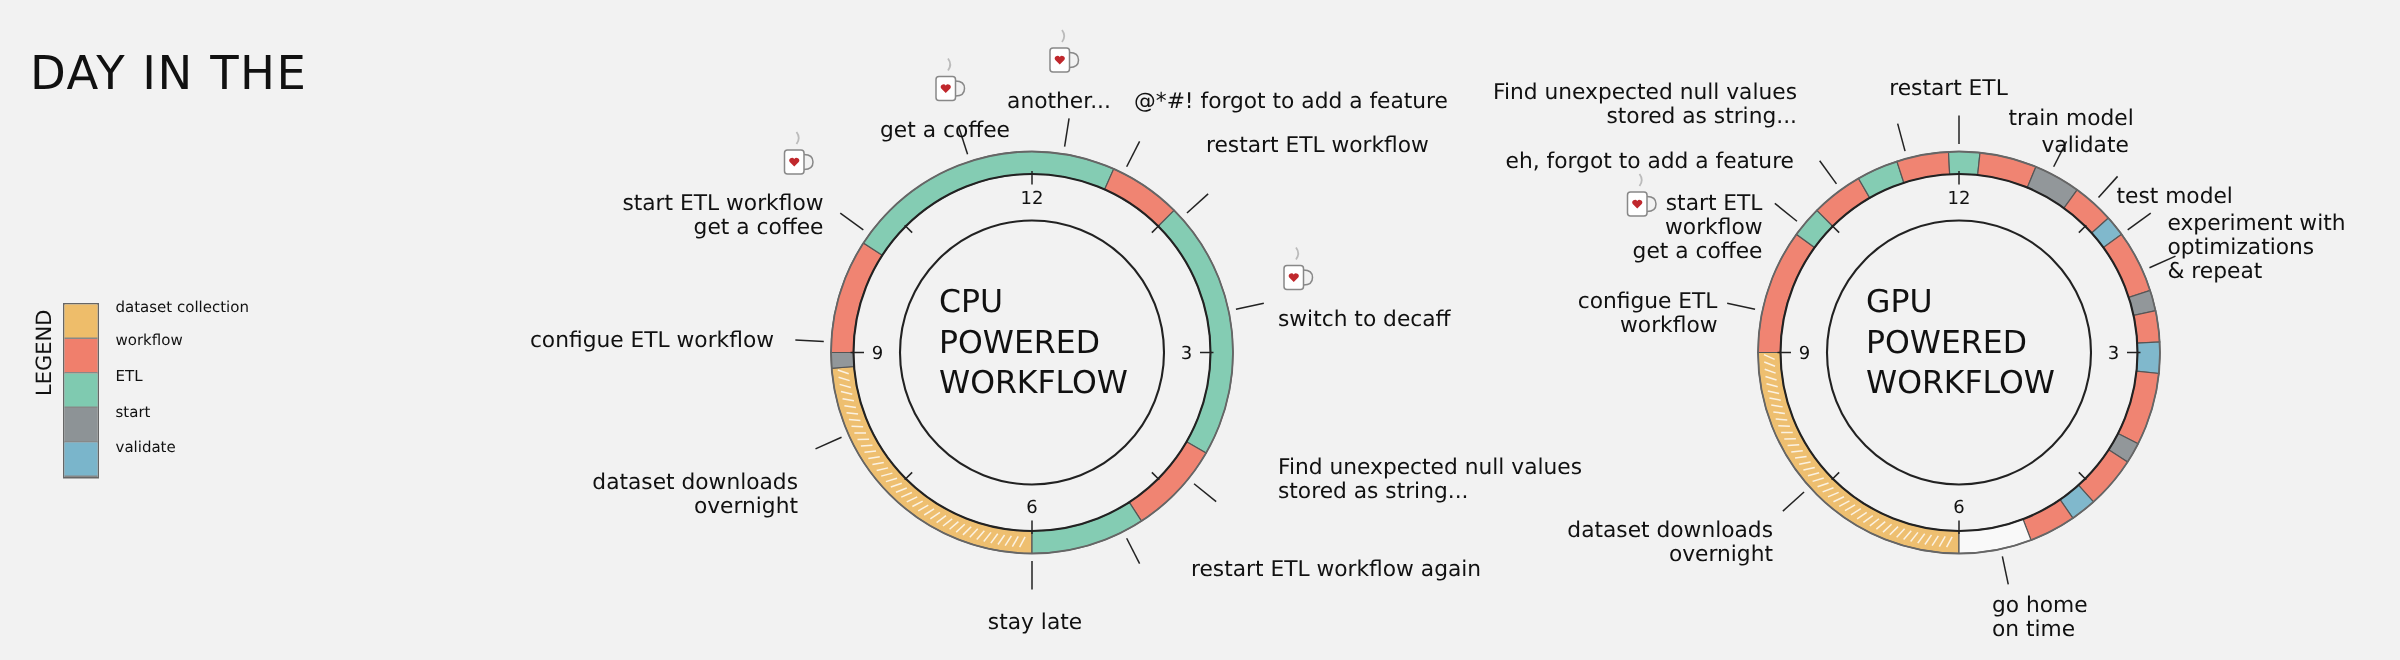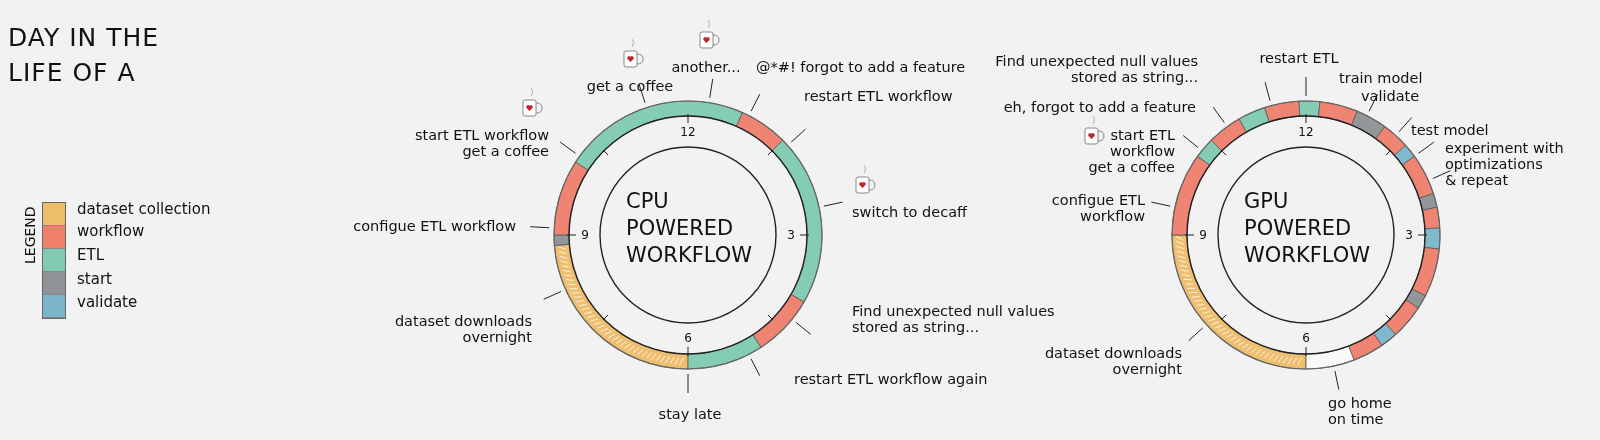--- a/index.html
+++ b/index.html
@@ -1,35 +1,34 @@
 <!DOCTYPE html>
 <html><head>
 <meta charset="utf-8">
 <style>
   html, body { margin:0; padding:0; }
   body { width:1600px; height:440px; background:#f2f2f2; position:relative; overflow:hidden;
          font-family:"DejaVu Sans", sans-serif; color:#111; }
-  .title { position:absolute; left:4px; top:16px; font-size:25px; line-height:35px; letter-spacing:1px; margin:4px; font-weight:normal; }
+  .title { position:absolute; left:4px; top:16px; font-size:31px; line-height:35px; letter-spacing:1px; margin:16px; font-weight:normal; }
   .title span { display:block; }
   .legend { position:absolute; left:22px; top:200px; }
   .legend-word { position:absolute; left:-2px; top:38px; transform:rotate(-90deg); transform-origin:left top; font-size:14px; position:absolute; }
   .legend-box { position:absolute; left:20px; top:2px; width:22px; border:1px solid #666; }
   .legend-swatch { width:22px; height:22px; border-bottom:1px solid #888; }
-  .legend-label { position:absolute; left:55px; font-size:15px; white-space:nowrap; }
+  .legend-label { position:absolute; left:55px; font-size:10px; white-space:nowrap; }
   svg#chart { position:absolute; left:0; top:0; }
   .ann { font-size:14.5px; fill:#111; }
   .center-text { font-size:21px; fill:#111; }
   .tick-label { font-size:12px; fill:#111; }
 </style>
 </head>
 <body>
 
 <h1 class="title">
   <span>DAY IN THE</span>
-  <span>LIFE OF A</span>
 </h1>
 
 <div class="legend">
   <div class="legend-word" style="left:0px;top:64px;">LEGEND</div>
   <div class="legend-box">
     <div class="legend-swatch" style="background: rgb(238, 189, 106);"></div>
     <div class="legend-swatch" style="background: rgb(240, 127, 108);"></div>
     <div class="legend-swatch" style="background: rgb(127, 202, 176);"></div>
     <div class="legend-swatch" style="background: rgb(141, 147, 150);"></div>
     <div class="legend-swatch" style="background: rgb(122, 181, 203);"></div>

